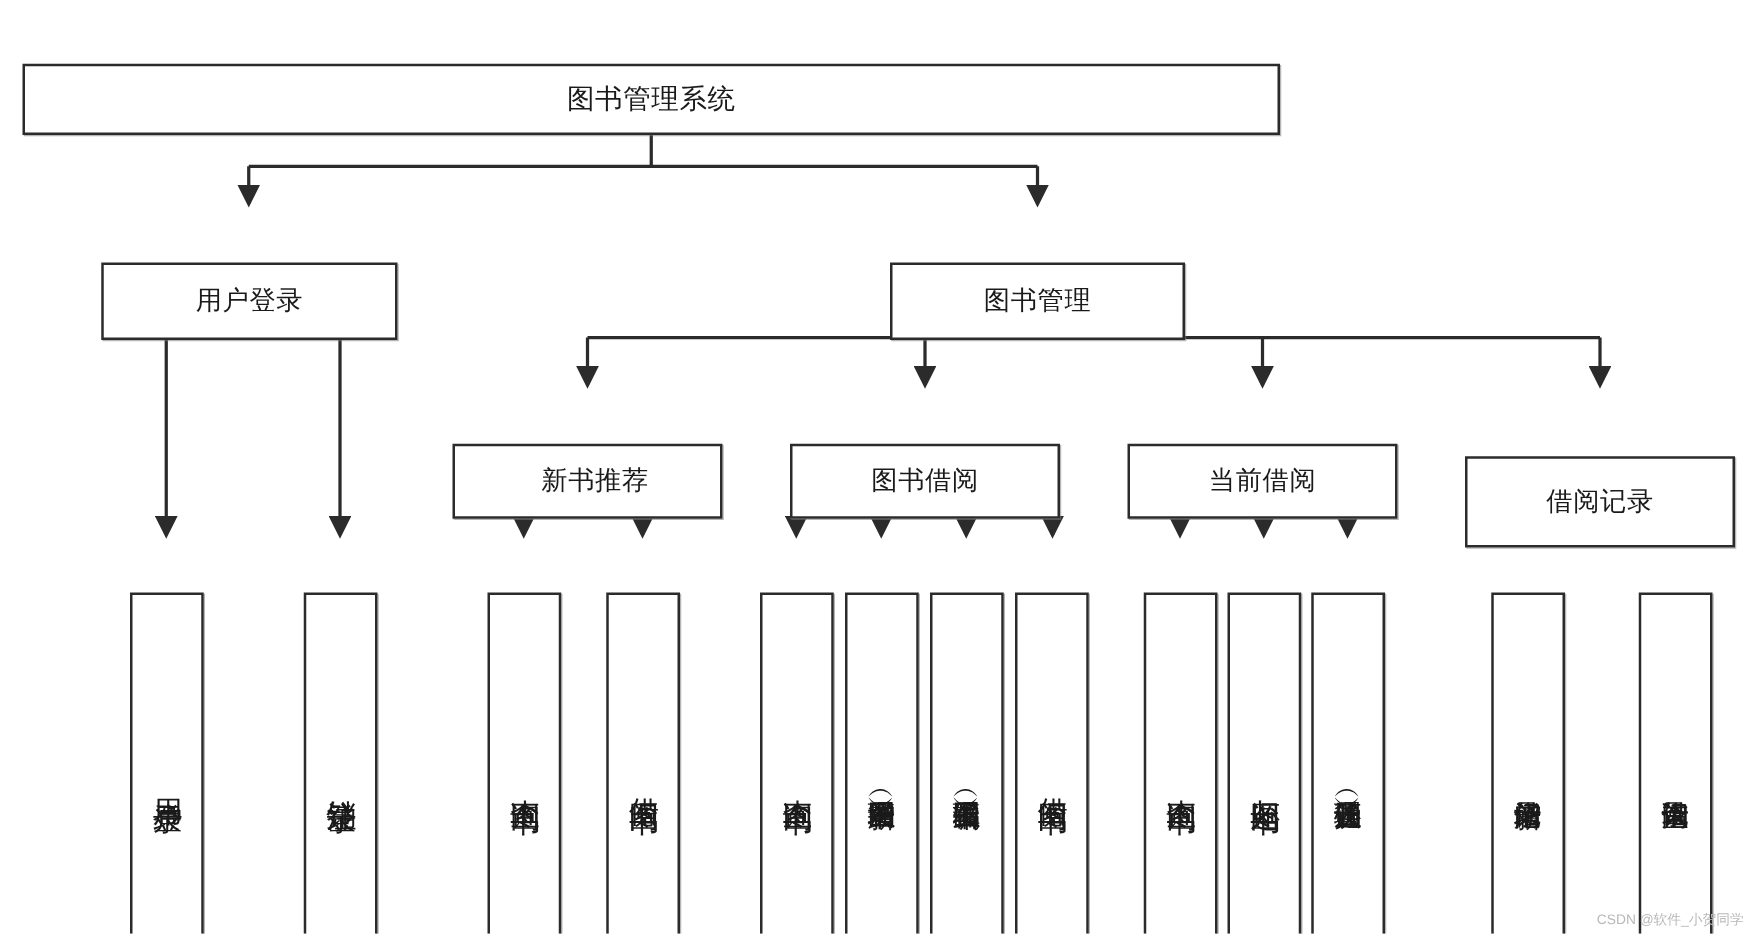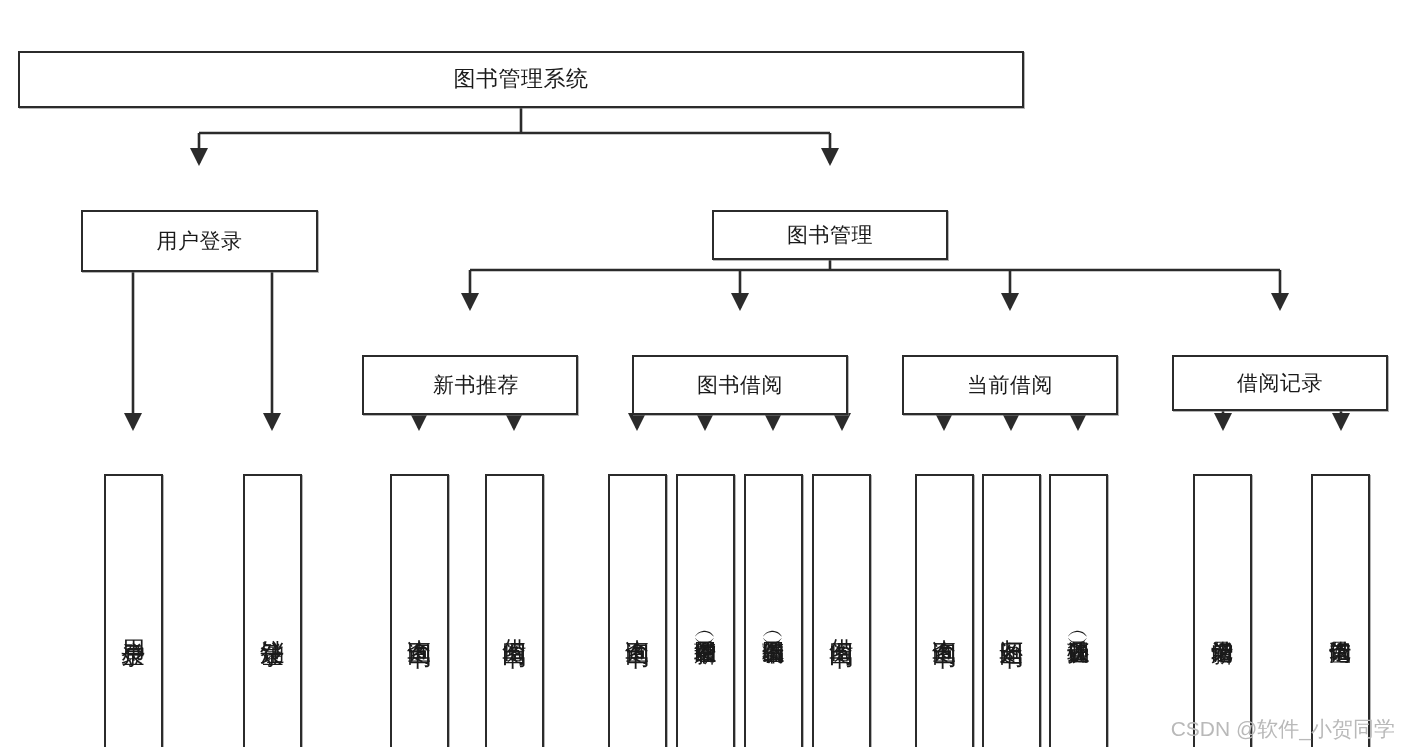--- a/index.html
+++ b/index.html
@@ -64,21 +64,21 @@
     max-height: 284px;
   }
   .node.vertical.tight .node-label {
     font-size: 22px;
     letter-spacing: 0px;
   }
   #watermark {
     position: absolute;
     right: 10px;
     bottom: 4px;
-    font-size: 21px;
+    font-size: 11px;
     color: #b9b9b9;
     white-space: nowrap;
     user-select: none;
   }
 </style>
 </head>
 <body>
 
 <div id="diagram-canvas">
 
@@ -132,34 +132,34 @@
     </g>
   </svg>
 
   <div class="node horizontal root" style="left:18px; top:11px; width:1006px; height:57px;">
     <span class="node-label">图书管理系统</span>
   </div>
 
   <div class="node horizontal" style="left:81px; top:170px; width:237px; height:62px;">
     <span class="node-label">用户登录</span>
   </div>
-  <div class="node horizontal" style="left:712px; top:170px; width:236px; height:50px;">
+  <div class="node horizontal" style="left:712px; top:170px; width:236px; height:62px;">
     <span class="node-label">图书管理</span>
   </div>
 
   <div class="node horizontal" style="left:362px; top:315px; width:216px; height:60px;padding-left:12px;">
     <span class="node-label">新书推荐</span>
   </div>
   <div class="node horizontal" style="left:902px; top:315px; width:216px; height:60px;">
     <span class="node-label">当前借阅</span>
   </div>
   <div class="node horizontal" style="left:632px; top:315px; width:216px; height:60px;">
     <span class="node-label">图书借阅</span>
   </div>
-  <div class="node horizontal" style="left:1172px; top:315px; width:216px; height:56px;">
+  <div class="node horizontal" style="left:1172px; top:325px; width:216px; height:73px;">
     <span class="node-label">借阅记录</span>
   </div>
 
   <div class="node vertical" style="left:104px; top:434px; width:59px; height:300px;">
     <span class="node-label">用户登录</span>
   </div>
   <div class="node vertical" style="left:243px; top:434px; width:59px; height:300px;">
     <span class="node-label">注销登录</span>
   </div>
 

